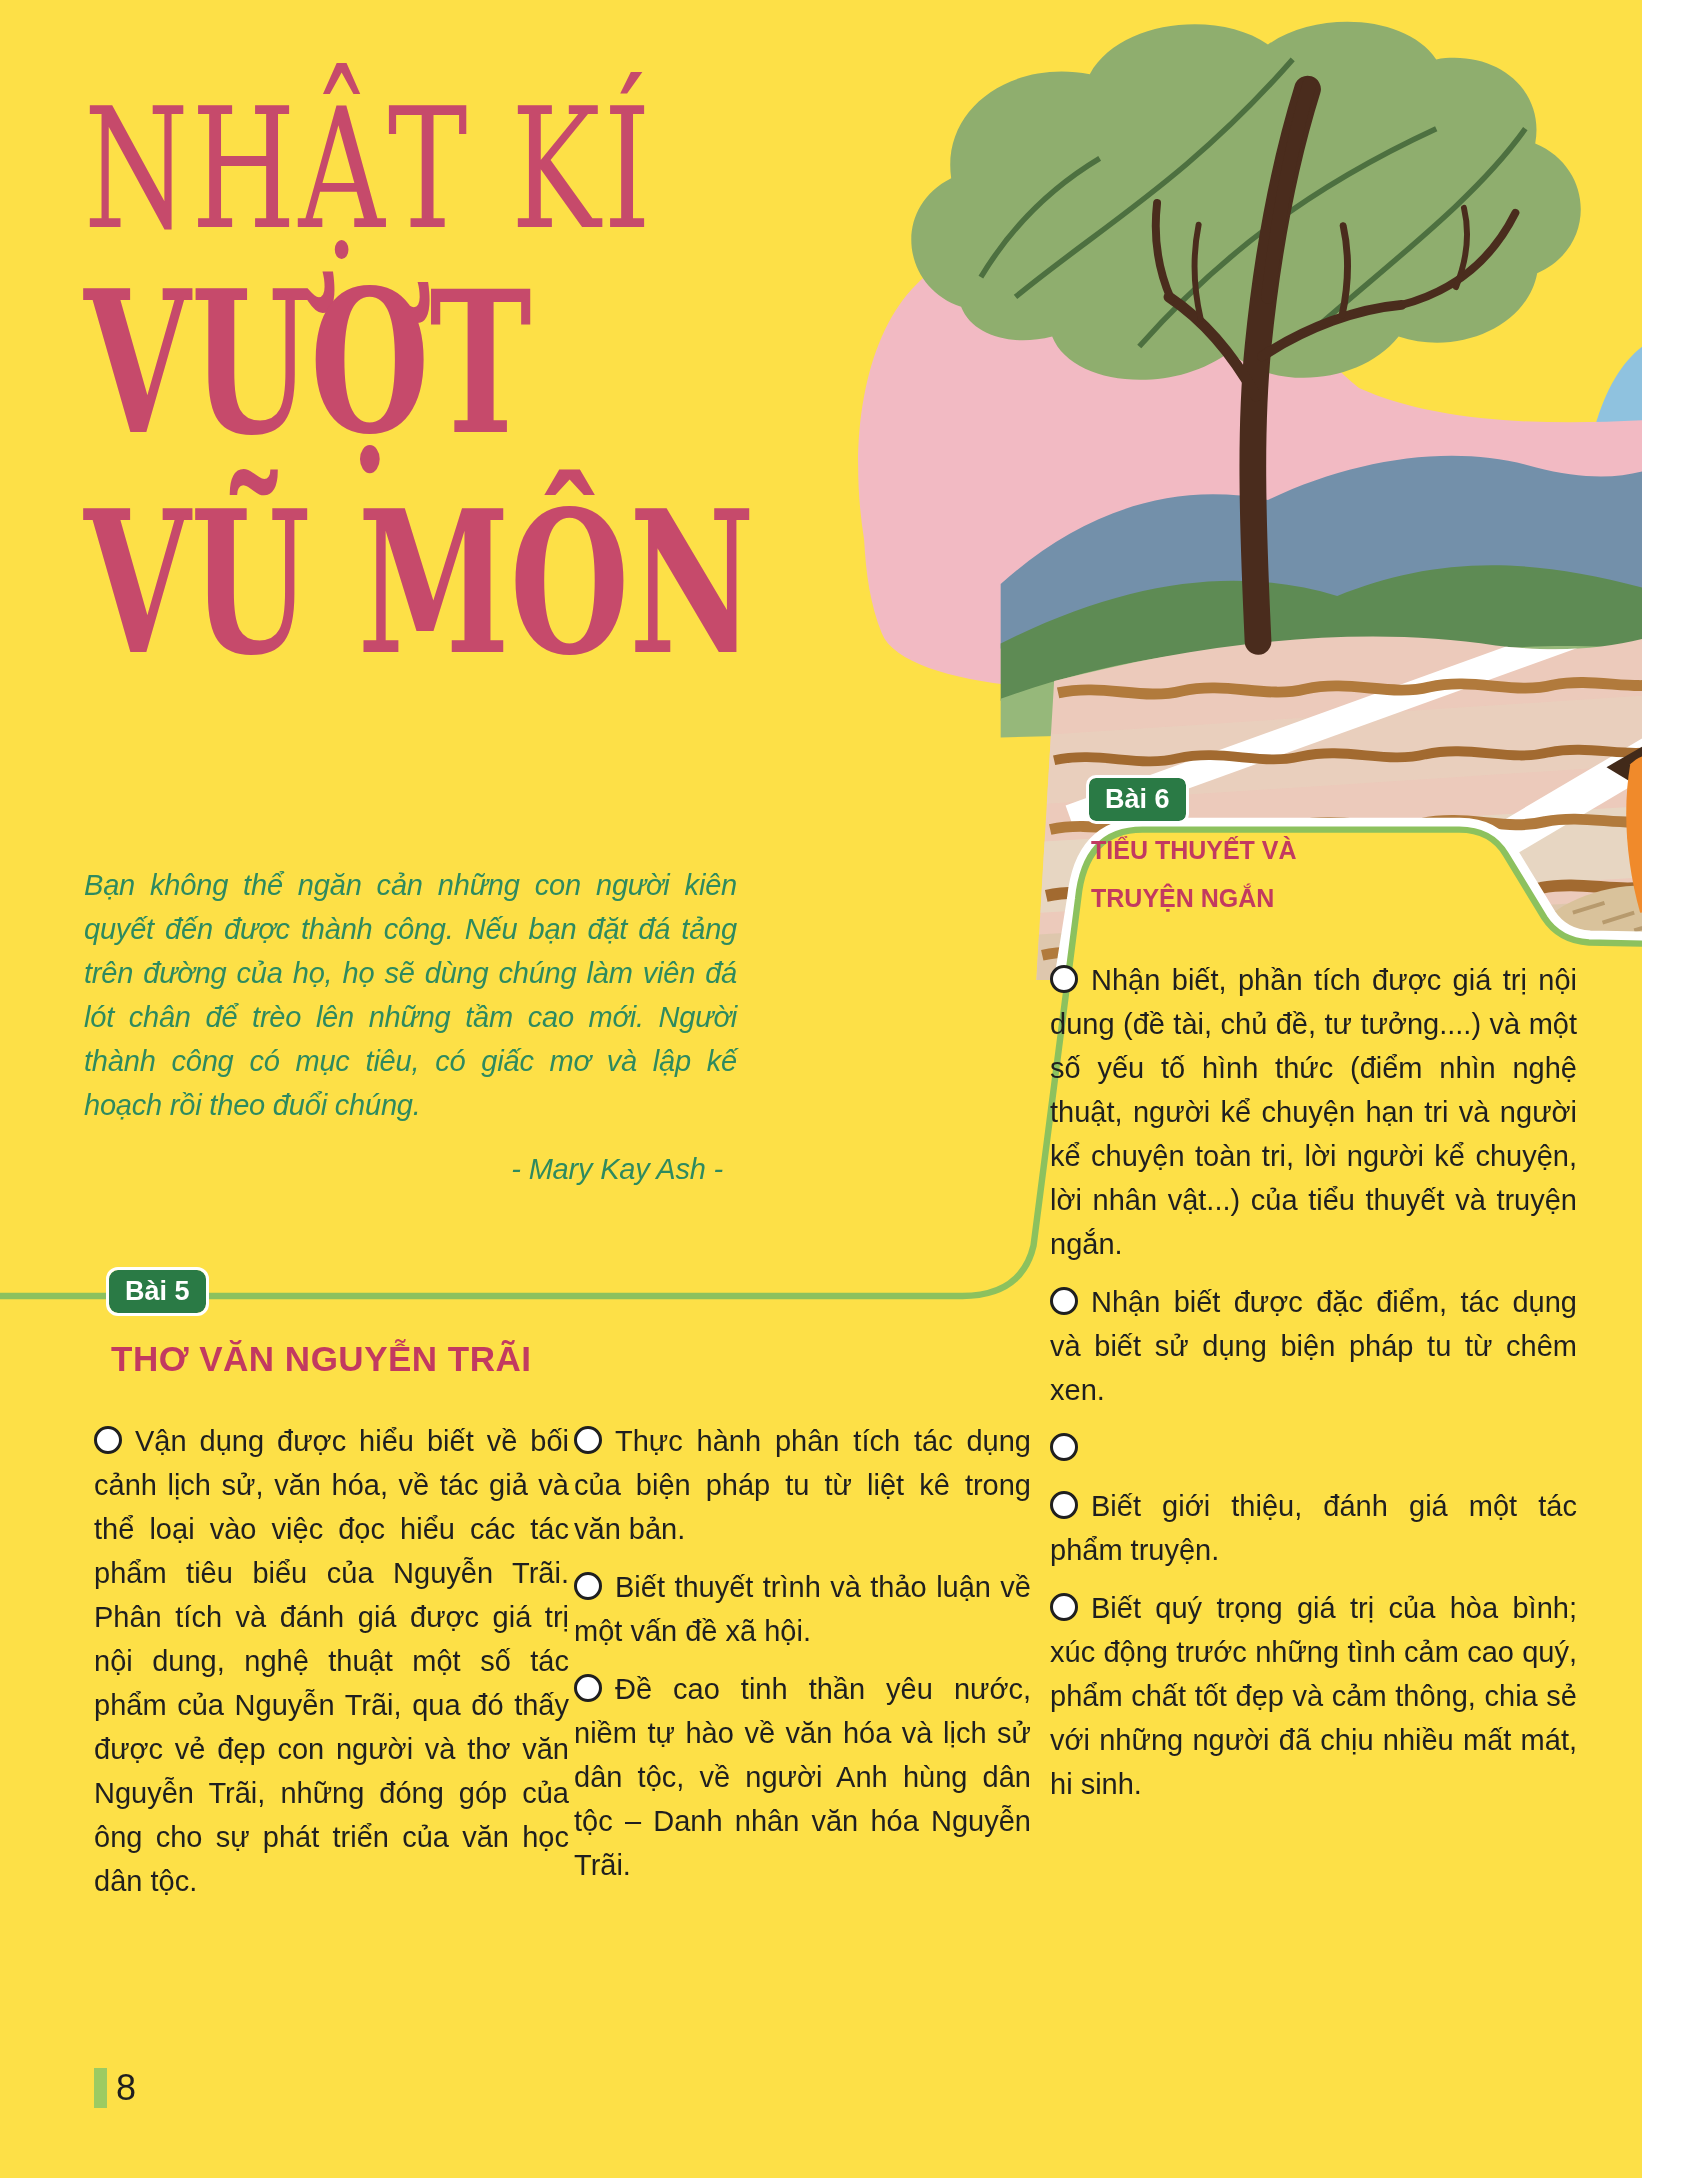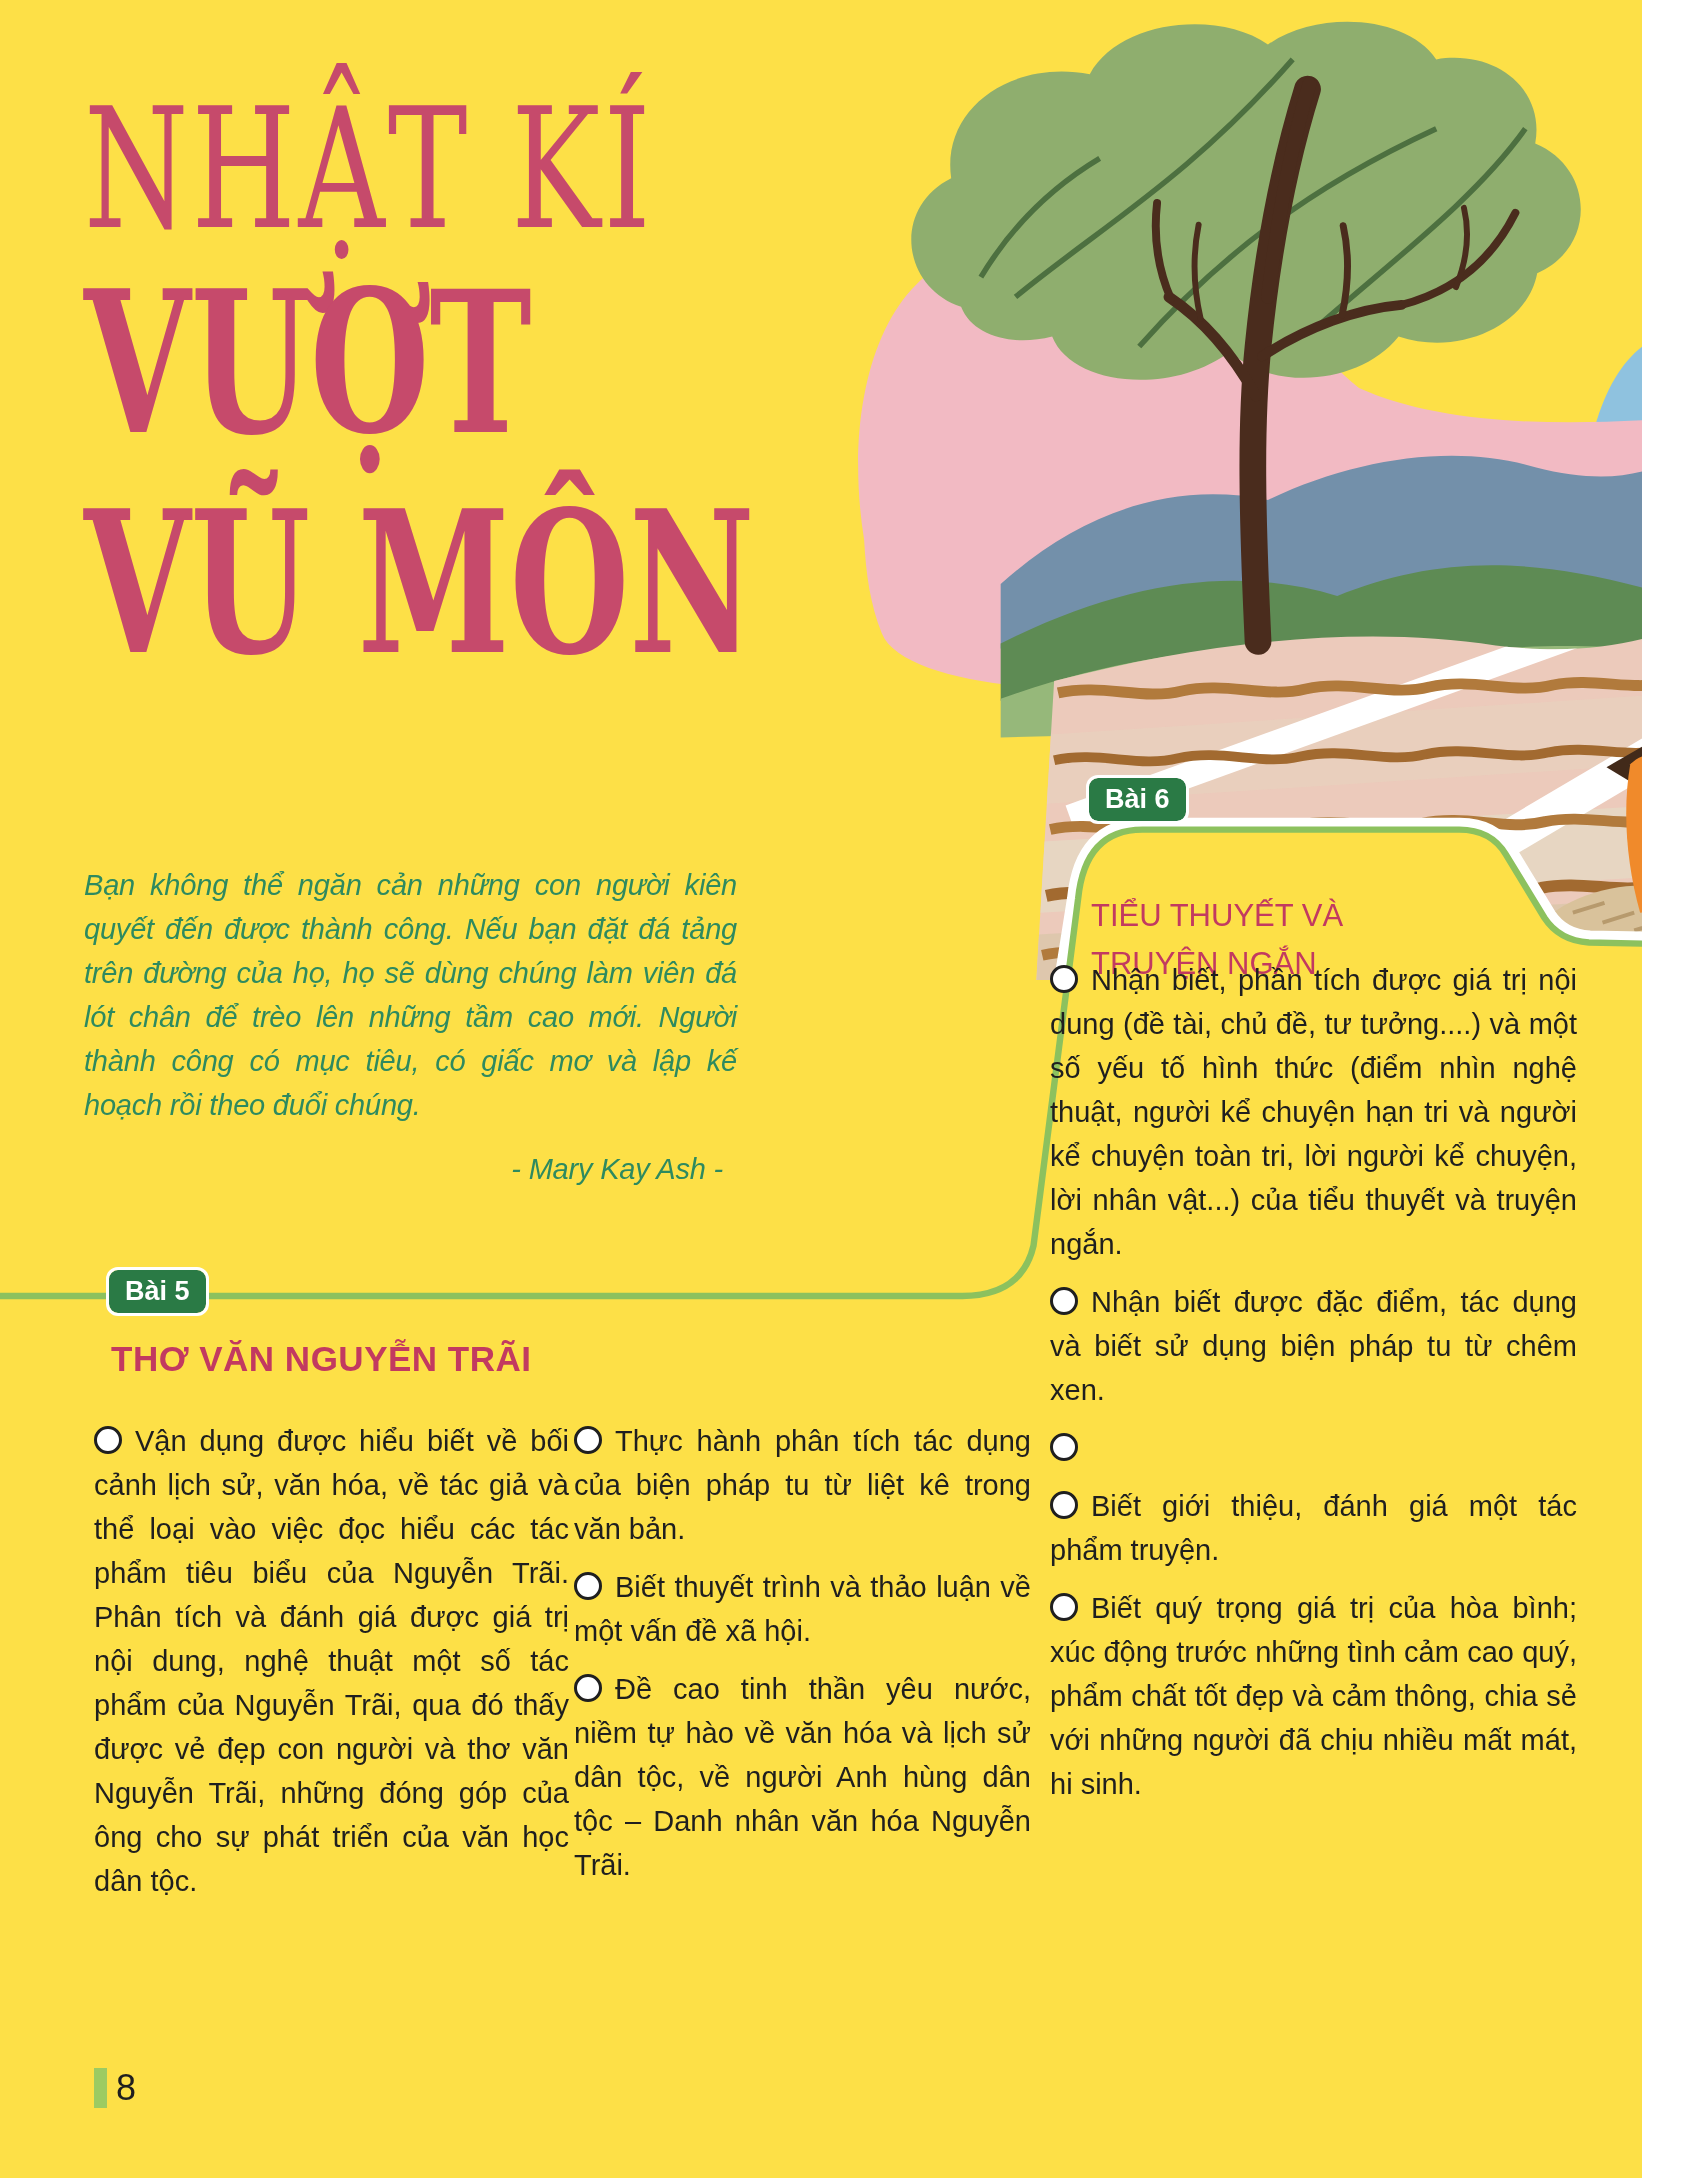--- a/index.html
+++ b/index.html
@@ -21,26 +21,26 @@
   .quote .attr{display:block;text-align:right;margin-top:20px;padding-right:14px;}
 
   
   .overlay{position:absolute;left:0;top:0;width:1683px;height:2178px;pointer-events:none;z-index:5;}
 
   
   .badge{position:absolute;z-index:6;background:#2a7a45;color:#ffffff;
          font-weight:bold;font-size:27px;padding:6px 16px;border-radius:9px;
          outline:3px solid #ffffff;}
   .badge5{left:109px;top:1270px;}
-  .badge6{left:1089px;top:778px;}
+  .badge6{left:1089px;top:778px;border-radius:7px;}
 
   
   .l5-title{position:absolute;left:111px;top:1339px;font-size:35px;font-weight:bold;
             color:#c23a60;letter-spacing:0.5px;z-index:6;}
-  .l6-title{position:absolute;left:1091px;top:892px;font-size:31px;font-weight:normal;
+  .l6-title{position:absolute;left:1091px;top:826px;font-size:25px;font-weight:bold;
             color:#c23a60;line-height:48px;z-index:6;}
 
   
   .col{position:absolute;z-index:6;font-size:29px;line-height:44px;text-align:justify;}
   .col1{left:94px; top:1419px;width:475px;}
   .col2{left:574px;top:1419px;width:457px;}
   .col3{left:1050px;top:958px;width:527px;}
   .obj{margin:0 0 14px 0;}
   .bullet-circle{display:inline-block;width:22px;height:22px;border:3px solid #1f1f1f;
                  border-radius:50%;margin-right:13px;vertical-align:-3px;background:#fff;}

